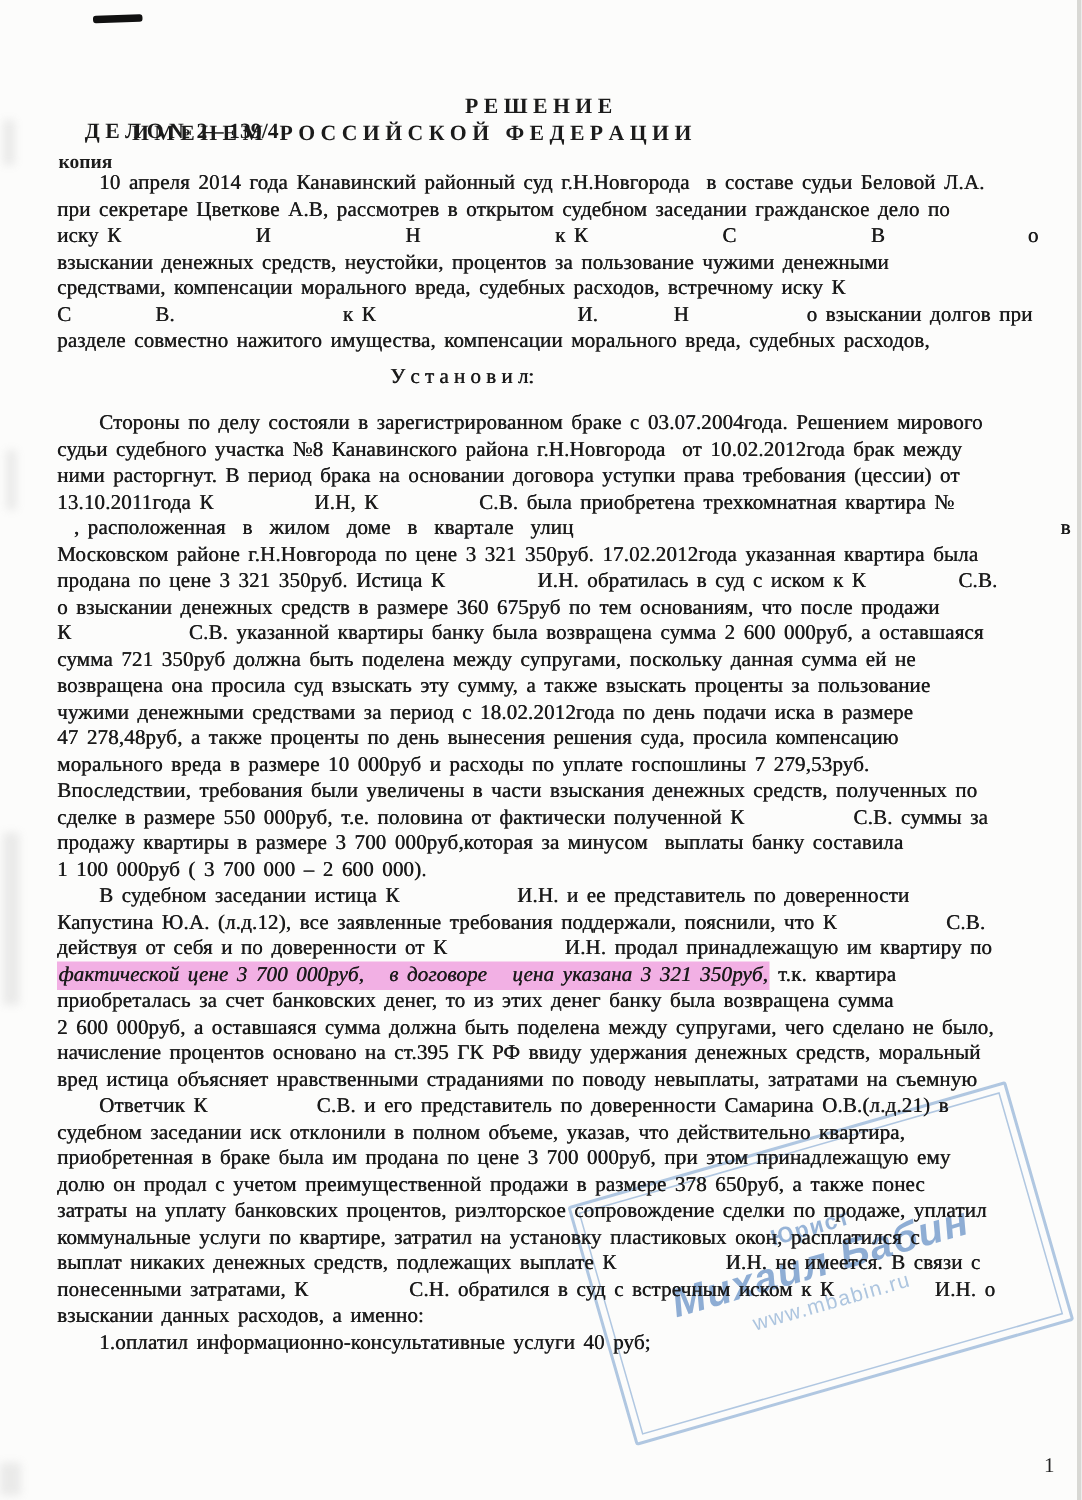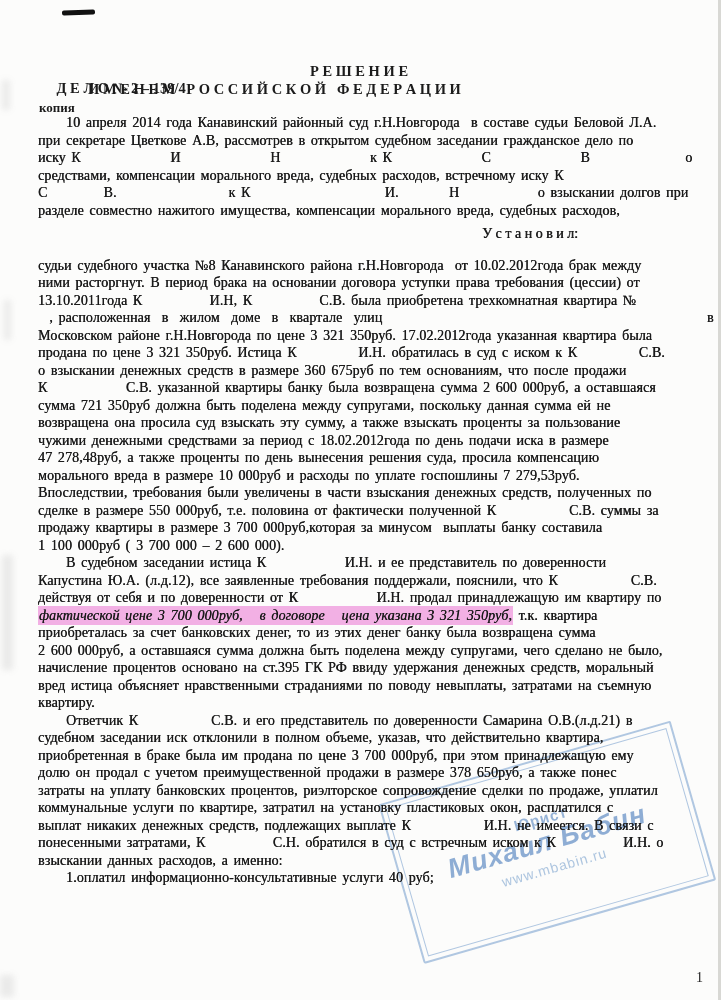--- a/index.html
+++ b/index.html
@@ -31,21 +31,21 @@
     position:absolute;left:38px;top:114px;width:660px;z-index:2;
     font-size:14px;
   }
   .line{
     white-space:pre;
     height:17.5px;line-height:17.5px;
     word-spacing:2px;letter-spacing:.1px;
     text-shadow:.3px 0 0 currentColor;
   }
   .heading-line{
-    width:540px;text-align:right;
+    width:540px;text-align:center;
     height:17.5px;line-height:17.5px;
     margin:6px 0 14px 0;
     text-shadow:.4px 0 0 currentColor;
     font-size:14px;white-space:pre;
   }
   .hl{background:#f2b0e4;padding:2px 1px;font-style:italic;}
 
   
   .stamp{
     position:absolute;left:424px;top:798px;width:300px;height:162px;
@@ -89,26 +89,28 @@
     <span class="hdr-title">Р Е Ш Е Н И Е</span>
   </div>
   <div class="hdr-row2">И М Е Н Е М   Р О С С И Й С К О Й   Ф Е Д Е Р А Ц И И</div>
   <div class="hdr-copy">копия</div>
 
   <div class="doc">
       <div>
         <div class="line">     10 апреля 2014 года Канавинский районный суд г.Н.Новгорода  в составе судьи Беловой Л.А.</div>
         <div class="line">при секретаре Цветкове А.В, рассмотрев в открытом судебном заседании гражданское дело по</div>
         <div class="line">иску К                И                Н                к К                С                В                 о</div>
+        <div class="line">взыскании денежных средств, неустойки, процентов за пользование чужими денежными</div>
         <div class="line">средствами, компенсации морального вреда, судебных расходов, встречному иску К</div>
         <div class="line">С          В.                    к К                        И.         Н              о взыскании долгов при</div>
         <div class="line">разделе совместно нажитого имущества, компенсации морального вреда, судебных расходов,</div>
       </div>
       <div class="heading-line">У с т а н о в и л:</div>
       <div>
+        <div class="line">     Стороны по делу состояли в зарегистрированном браке с 03.07.2004года. Решением мирового</div>
         <div class="line">судьи судебного участка №8 Канавинского района г.Н.Новгорода  от 10.02.2012года брак между</div>
         <div class="line">ними расторгнут. В период брака на основании договора уступки права требования (цессии) от</div>
         <div class="line">13.10.2011года К            И.Н, К            С.В. была приобретена трехкомнатная квартира №</div>
         <div class="line">  , расположенная  в  жилом  доме  в  квартале  улиц                                                          в</div>
         <div class="line">Московском районе г.Н.Новгорода по цене 3 321 350руб. 17.02.2012года указанная квартира была</div>
         <div class="line">продана по цене 3 321 350руб. Истица К           И.Н. обратилась в суд с иском к К           С.В.</div>
         <div class="line">о взыскании денежных средств в размере 360 675руб по тем основаниям, что после продажи</div>
         <div class="line">К              С.В. указанной квартиры банку была возвращена сумма 2 600 000руб, а оставшаяся</div>
         <div class="line">сумма 721 350руб должна быть поделена между супругами, поскольку данная сумма ей не</div>
         <div class="line">возвращена она просила суд взыскать эту сумму, а также взыскать проценты за пользование</div>
@@ -122,21 +124,20 @@
       </div>
       <div>
         <div class="line">     В судебном заседании истица К              И.Н. и ее представитель по доверенности</div>
         <div class="line">Капустина Ю.А. (л.д.12), все заявленные требования поддержали, пояснили, что К             С.В.</div>
         <div class="line">действуя от себя и по доверенности от К              И.Н. продал принадлежащую им квартиру по</div>
         <div class="line"><span class="hl">фактической цене 3 700 000руб,   в договоре   цена указана 3 321 350руб,</span><span> т.к. квартира</span></div>
         <div class="line">приобреталась за счет банковских денег, то из этих денег банку была возвращена сумма</div>
         <div class="line">2 600 000руб, а оставшаяся сумма должна быть поделена между супругами, чего сделано не было,</div>
         <div class="line">начисление процентов основано на ст.395 ГК РФ ввиду удержания денежных средств, моральный</div>
         <div class="line">вред истица объясняет нравственными страданиями по поводу невыплаты, затратами на съемную</div>
-        <div class="line">квартиру.</div>
       </div>
       <div>
         <div class="line">     Ответчик К             С.В. и его представитель по доверенности Самарина О.В.(л.д.21) в</div>
         <div class="line">судебном заседании иск отклонили в полном объеме, указав, что действительно квартира,</div>
         <div class="line">приобретенная в браке была им продана по цене 3 700 000руб, при этом принадлежащую ему</div>
         <div class="line">долю он продал с учетом преимущественной продажи в размере 378 650руб, а также понес</div>
         <div class="line">затраты на уплату банковских процентов, риэлторское сопровождение сделки по продаже, уплатил</div>
         <div class="line">коммунальные услуги по квартире, затратил на установку пластиковых окон, расплатился с</div>
         <div class="line">выплат никаких денежных средств, подлежащих выплате К             И.Н. не имеется. В связи с</div>
         <div class="line">понесенными затратами, К            С.Н. обратился в суд с встречным иском к К            И.Н. о</div>

